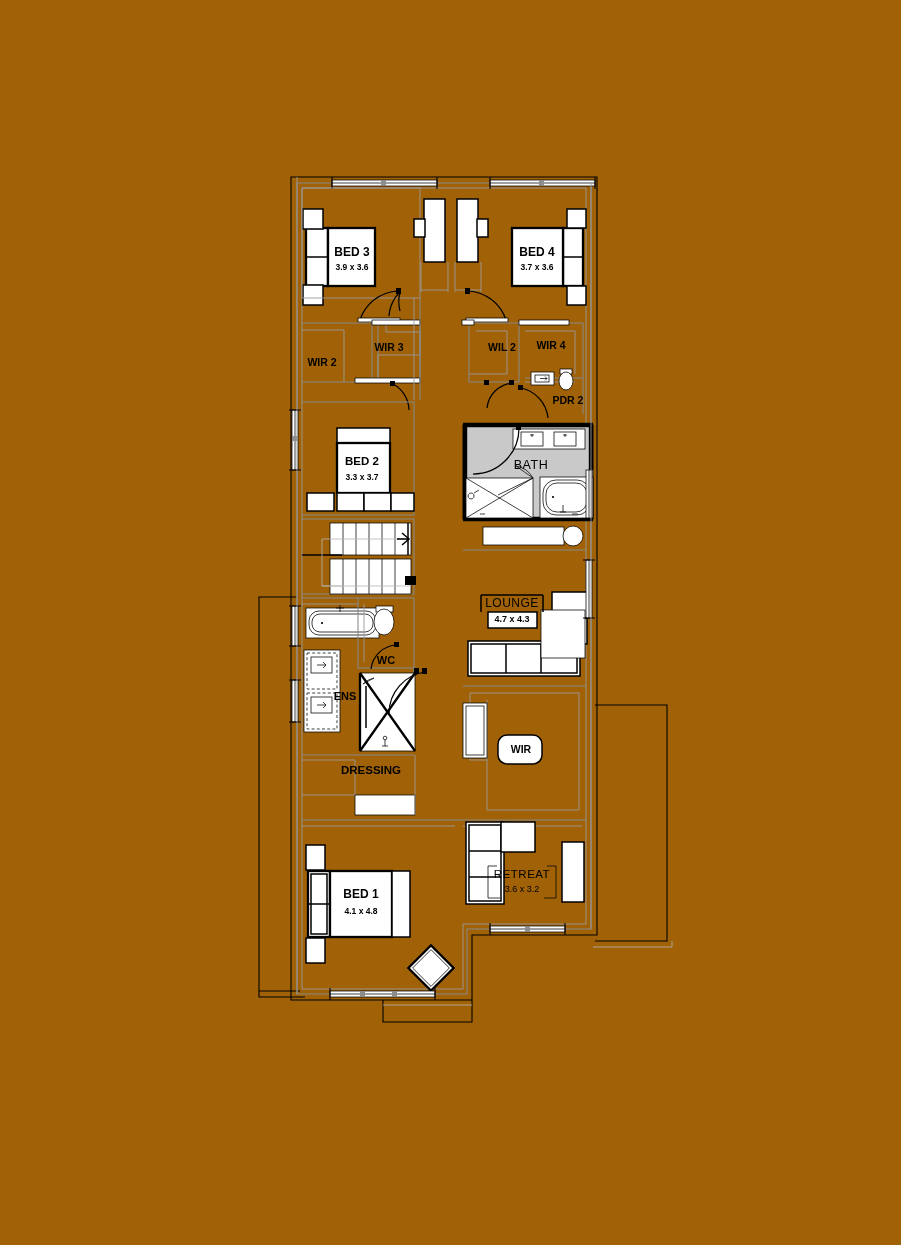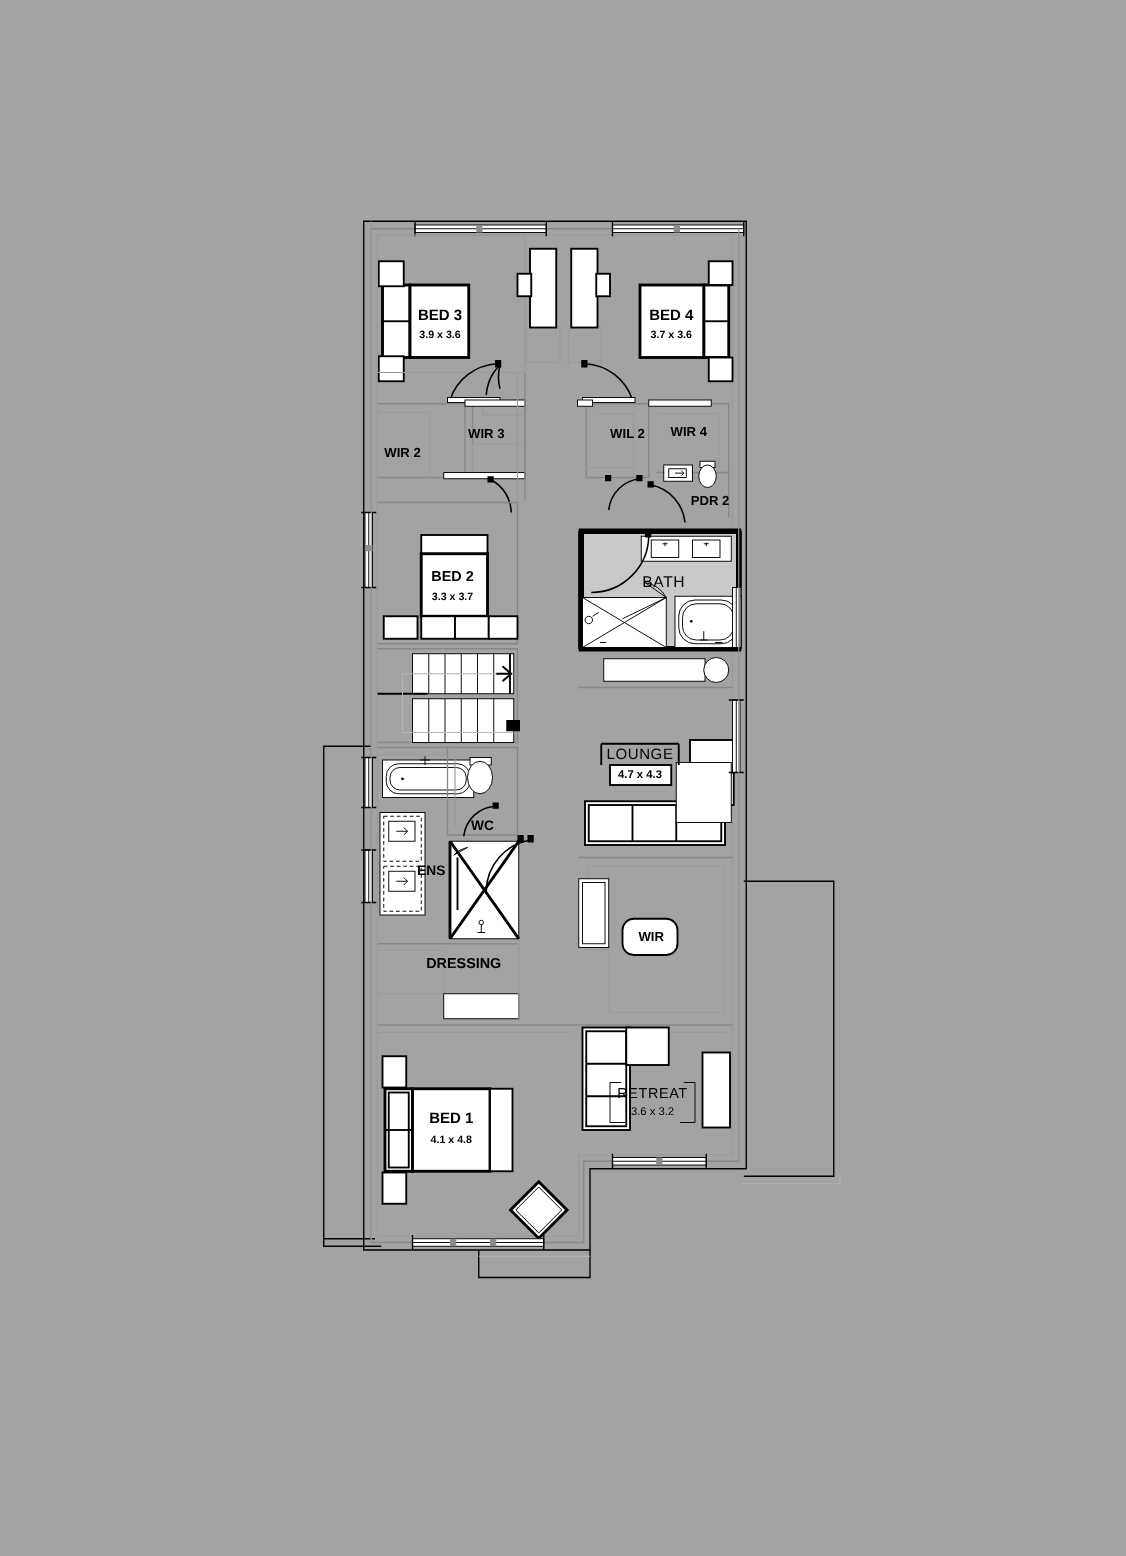--- a/index.html
+++ b/index.html
@@ -1,17 +1,17 @@
 <!DOCTYPE html>
 <html><head>
 <meta charset="utf-8">
 <style>
   html,body{margin:0;padding:0;background:#ffffff;}
   body{width:901px;height:1245px;font-family:"Liberation Sans",sans-serif;overflow:hidden;}
-  #plan-root{position:relative;width:901px;height:1245px;background:#a3a3a3;}
+  #plan-root{position:relative;width:901px;height:1245px;background:#a16207;}
   svg#floorplan{position:absolute;left:0;top:0;width:901px;height:1245px;display:block;}
   text{font-family:"Liberation Sans",sans-serif;fill:#000;}
   .rm-label{font-weight:bold;text-anchor:middle;dominant-baseline:middle;}
   .rm-dim{font-weight:bold;text-anchor:middle;dominant-baseline:middle;}
   .rm-label-thin{font-weight:normal;text-anchor:middle;dominant-baseline:middle;letter-spacing:.5px;}
   .rm-dim-thin{font-weight:normal;text-anchor:middle;dominant-baseline:middle;}
   .tiny{font-size:5px;font-weight:bold;text-anchor:middle;dominant-baseline:middle;}
   .w-ext{fill:none;stroke:#000;stroke-width:1.1;}
   .w-thick{fill:none;stroke:#000;stroke-width:4.4;}
   .w-int{fill:none;stroke:#888;stroke-width:1.05;}

